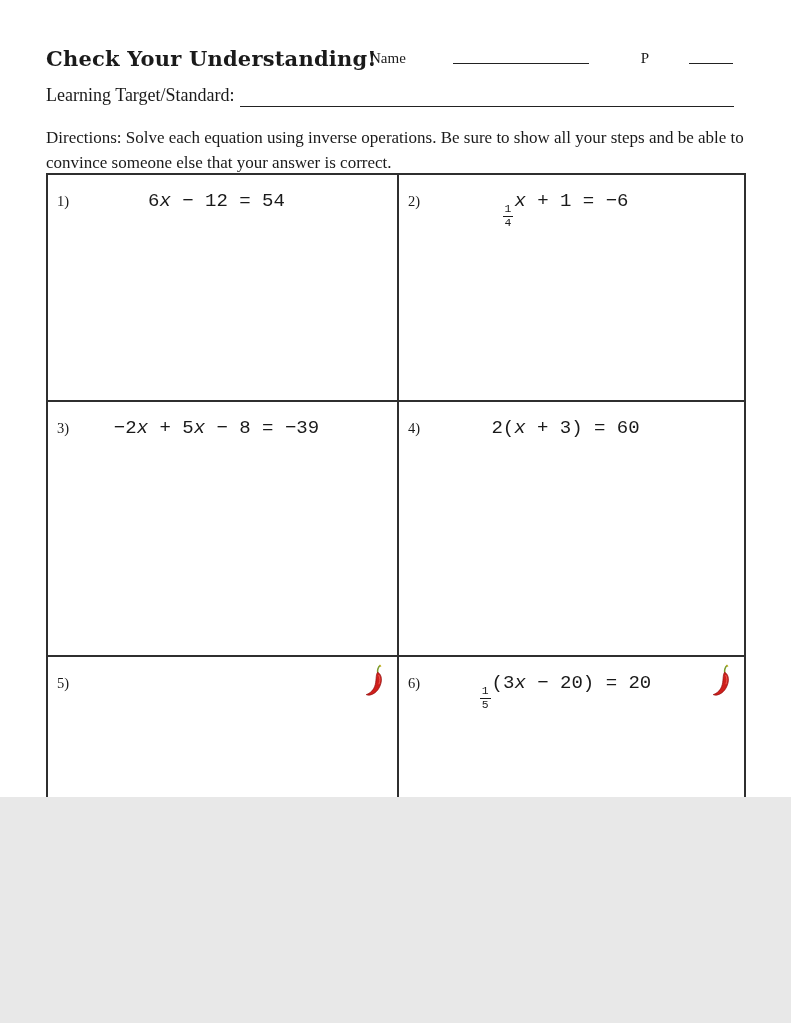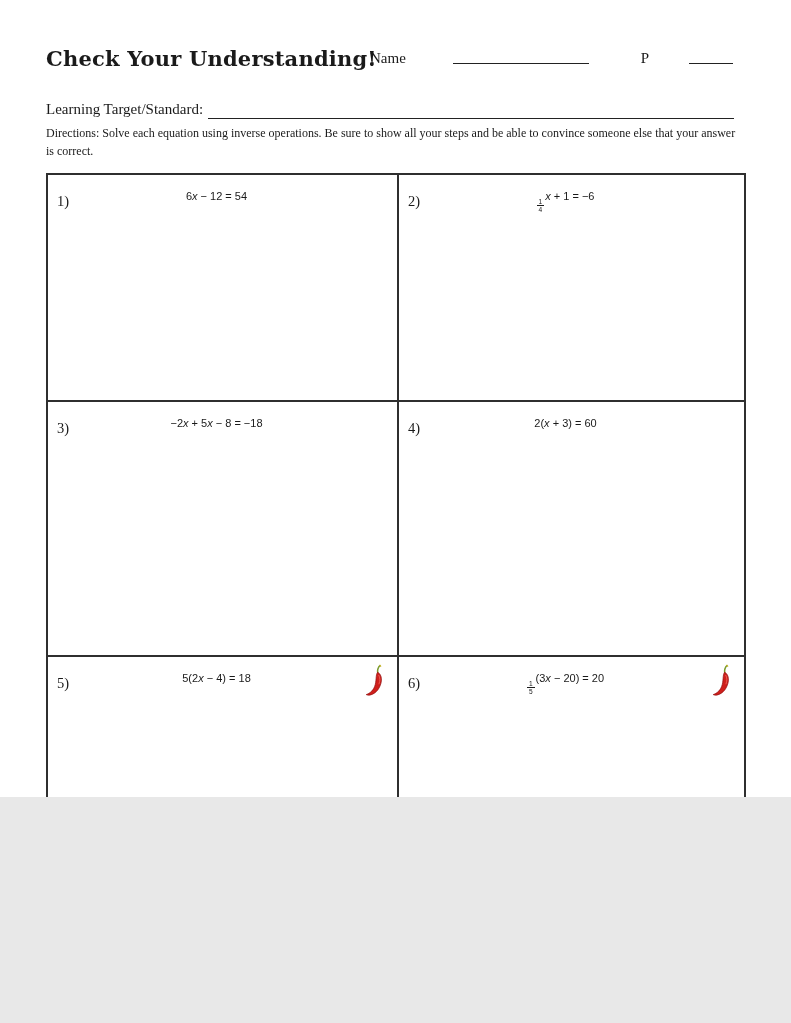--- a/index.html
+++ b/index.html
@@ -43,31 +43,30 @@
   .p-label { margin-left: 12px; padding-bottom: 1px; }
   .p-rule { width: 44px; }
   .lt-row {
     position: absolute;
     left: 46px;
     right: 57px;
     top: 87px;
     height: 20px;
     display: flex;
     align-items: flex-end;
-    font-size: 15px;
-    margin-top: 12px;
+    font-size: 18px;
   }
   .lt-row .label { padding-bottom: 1px; }
   .lt-rule { flex: 1; margin-left: 5px; }
   .directions {
     position: absolute;
     left: 46px;
     top: 125px;
     width: 700px;
-    font-size: 12px;
+    font-size: 17px;
     line-height: 1.48;
   }
   .grid {
     position: absolute;
     left: 46px;
     top: 173px;
     width: 700px;
     height: 734px;
     display: grid;
     grid-template-columns: 351px 1fr;
@@ -86,22 +85,22 @@
     top: 18px;
     font-size: 14.5px;
   }
   .equation {
     position: absolute;
     left: 0;
     right: 12px;
     top: 15px;
     text-align: center;
     white-space: pre;
-    font-size: 11px;
-    font-family: Liberation Sans, sans-serif;
+    font-size: 19px;
+    font-family: Liberation Mono, monospace;
   }
   .equation .mvar { font-style: italic; }
   .frac {
     display: inline-flex;
     flex-direction: column;
     vertical-align: -0.55em;
     text-align: center;
     font-size: 0.6em;
     line-height: 1.15;
     margin-right: 1px;
@@ -144,31 +143,30 @@
       <span class="equation"><span class="mnum">6</span><span class="mvar">x</span><span class="mnum"> − 12 = 54</span></span>
     </div>
 
     <div class="cell bb">
       <span class="prob-num">2)</span>
       <span class="equation"><span class="frac"><span class="num">1</span><span class="den">4</span></span><span class="mvar">x</span><span class="mnum"> + 1 = −6</span></span>
     </div>
 
     <div class="cell br bb">
       <span class="prob-num">3)</span>
-      <span class="equation"><span class="mnum">−2</span><span class="mvar">x</span><span class="mnum"> + 5</span><span class="mvar">x</span><span class="mnum"> − 8 = −18</span></span>
+      <span class="equation"><span class="mnum">−2</span><span class="mvar">x</span><span class="mnum"> + 5</span><span class="mvar">x</span><span class="mnum"> − 8 = −39</span></span>
     </div>
 
     <div class="cell bb">
       <span class="prob-num">4)</span>
       <span class="equation"><span class="mnum">2(</span><span class="mvar">x</span><span class="mnum"> + 3) = 60</span></span>
     </div>
 
     <div class="cell br">
       <span class="prob-num">5)</span>
-      <span class="equation"><span class="mnum">5(2</span><span class="mvar">x</span><span class="mnum"> − 4) = 18</span></span>
       <svg class="pepper" viewBox="0 0 24 36">
         <path d="M15.8 9 C15.2 6 16.2 3.2 18.2 1.2" stroke="#7a9a2e" stroke-width="1.5" fill="none"></path>
         <path d="M17.6 1 L19 2.6" stroke="#c7b326" stroke-width="1.2" fill="none"></path>
         <path d="M15.6 8.2 C20.2 10.6 20.8 17.6 16.8 24.4 C13.8 29.6 7.6 32.4 4.2 30.6 C6.4 29.8 10.6 27.8 12.6 22.6 C14.8 16.8 13.4 11 15.6 8.2 Z" fill="#cf1f1c" stroke="#8f1010" stroke-width="0.7"></path>
         <path d="M16.6 11 C18.2 13.4 18.2 17 16.9 20.2" stroke="#ee6b5e" stroke-width="1" fill="none" opacity="0.8"></path>
       </svg>
     </div>
 
     <div class="cell">
       <span class="prob-num">6)</span>

